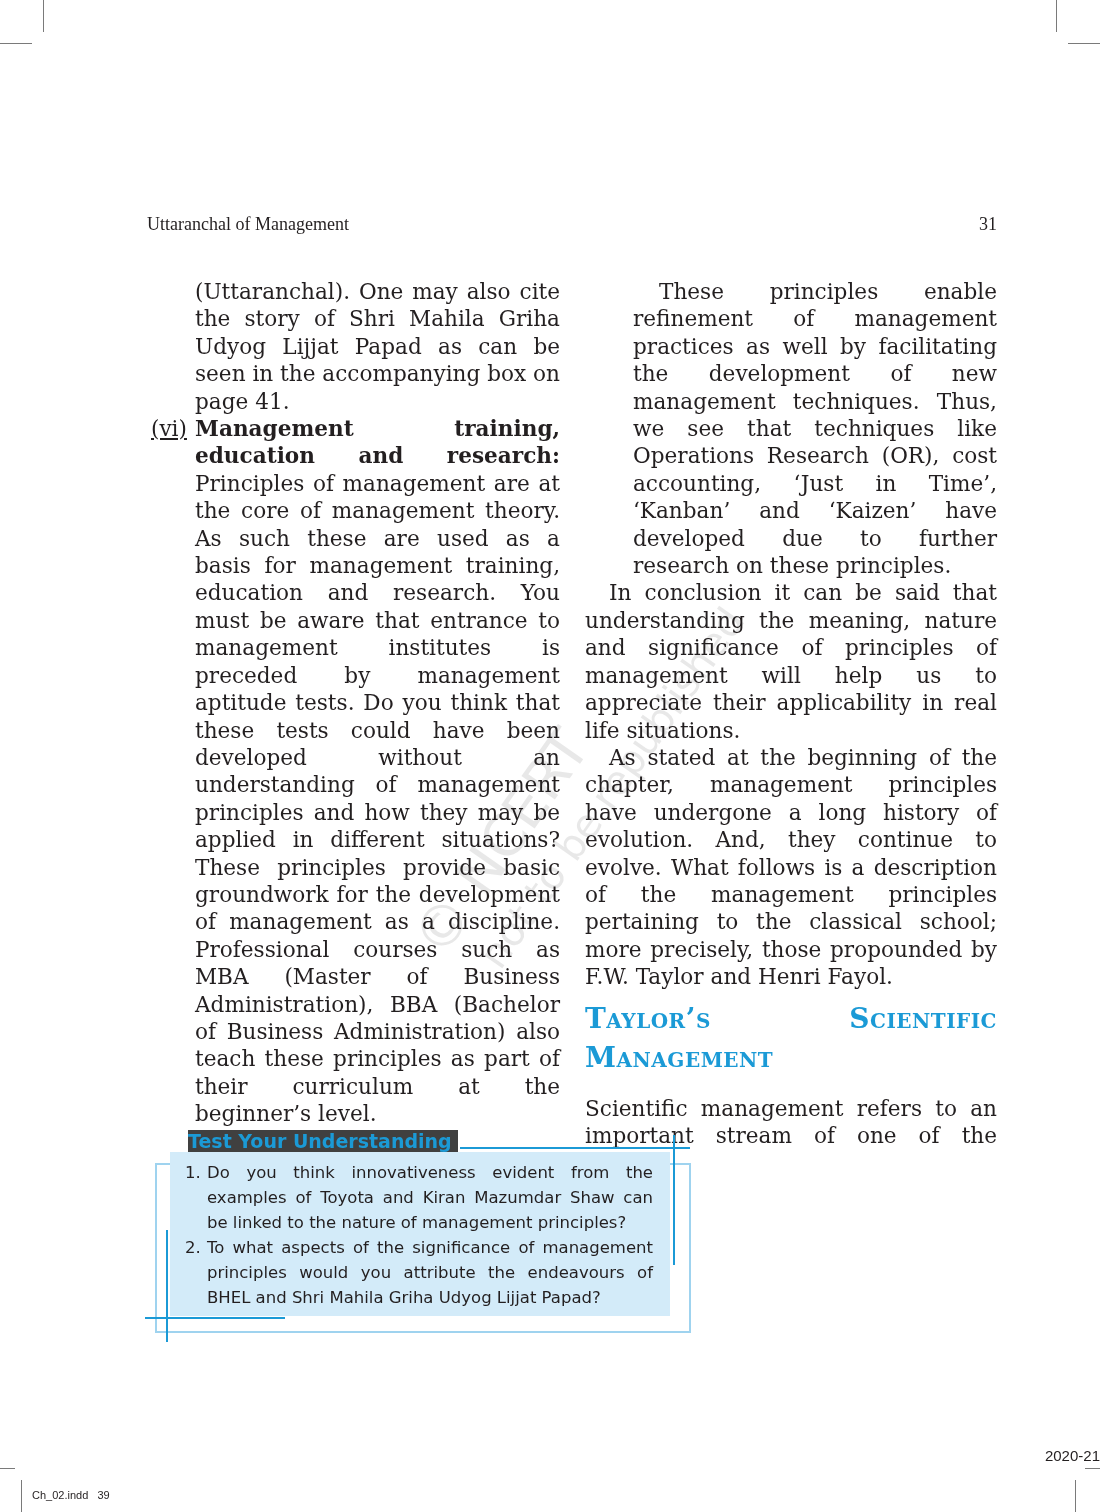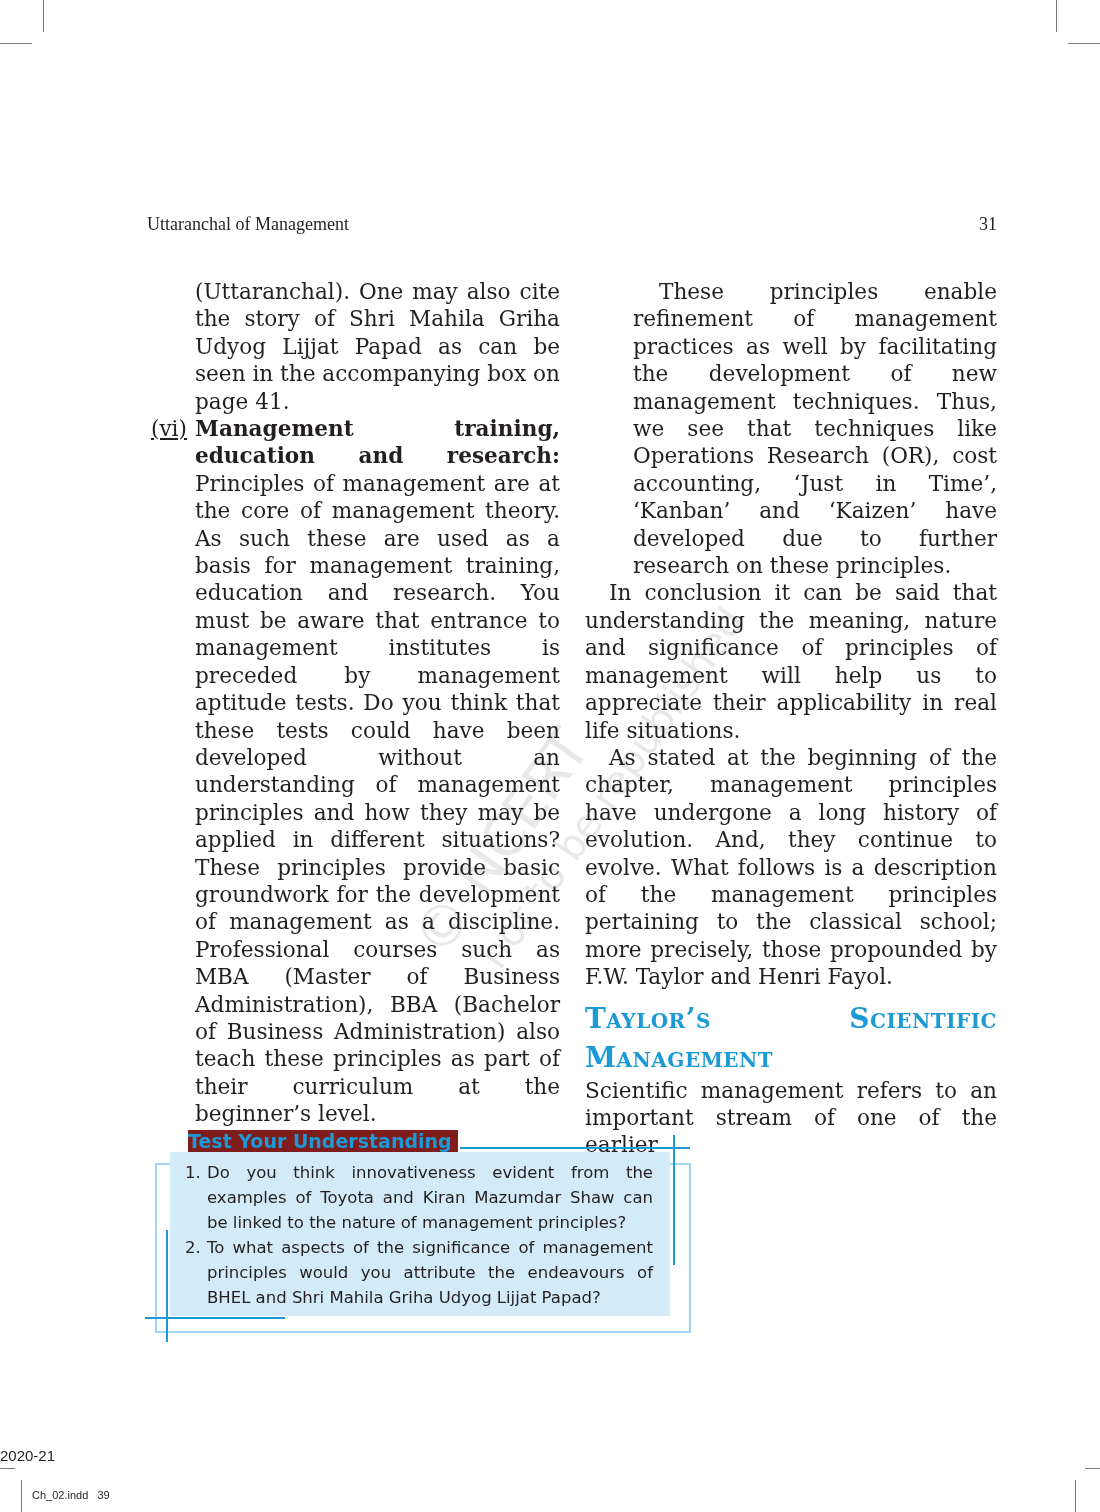--- a/index.html
+++ b/index.html
@@ -14,40 +14,40 @@
   .col p { margin:0; }
   .col-left { left:195px; top:278px; width:365px; }
   .col-right { left:585px; top:278px; width:412px; }
   .hang { position:relative; }
   .roman { position:absolute; left:-44px; top:0;text-decoration:underline; }
   .indent-block { padding-left:48px; }
   .indent-block p { text-indent:26px; }
   .para { text-indent:24px; }
   b { font-weight:bold; }
   .heading { color:#1b9ad6; font-weight:bold; font-family:"DejaVu Serif", serif;
-             font-size:28px; line-height:39px; margin:8px 0 0 0; font-variant:small-caps;
+             font-size:28px; line-height:39px; margin:8px 0 18px 0; font-variant:small-caps;
              letter-spacing:0.5px; }
   .watermark { position:absolute; left:380px; top:600px; width:380px; height:380px;
                pointer-events:none; }
   .watermark span { position:absolute; color:rgba(150,150,150,0.22);
                     font-family:"DejaVu Sans", sans-serif; font-size:56px;
                     transform:rotate(-55deg); transform-origin:left top; white-space:nowrap; }
   
   .tyu-outer { position:absolute; left:155px; top:1163px; width:532px; height:166px;
                border:2px solid #9fd3ef; }
   .tyu-fill { position:absolute; left:170px; top:1152px; width:500px; height:164px;
               background:#d3ebf9; }
   .tyu-title { position:absolute; left:188px; top:1130px; font-family:"DejaVu Sans", sans-serif;
-               font-weight:bold; font-size:19px; color:#1b9ad6; background:#7f1d1d; padding-right:6px; }
+               font-weight:bold; font-size:19px; color:#1b9ad6; background:#404040; padding-right:6px; }
   .blue-line { position:absolute; background:#1b9ad6; }
   .tyu-list { position:absolute; left:185px; top:1160px; width:468px;
               font-family:"DejaVu Sans", sans-serif; font-size:16.5px; line-height:25px; color:#231f20; }
   .tyu-item { position:relative; padding-left:22px; text-align:justify; }
   .tyu-item .n { position:absolute; left:0; top:0; }
-  .footer-year { position:absolute; top:1447px; left:0; width:1100px; text-align:left;
+  .footer-year { position:absolute; top:1447px; left:0; width:1100px; text-align:right;
                  font-family:"Liberation Sans", sans-serif; font-size:15px; }
   .slug-left { position:absolute; top:1489px; left:32px; font-family:"Liberation Sans", sans-serif;
                font-size:11px; color:#231f20; }
   .slug-right { position:absolute; top:1565px; right:48px; font-family:"Liberation Sans", sans-serif;
                 font-size:12px; color:#231f20; }
 </style>
 </head>
 <body>
 
 <div class="crop" style="left:43px;top:0;width:1px;height:32px;"></div>

